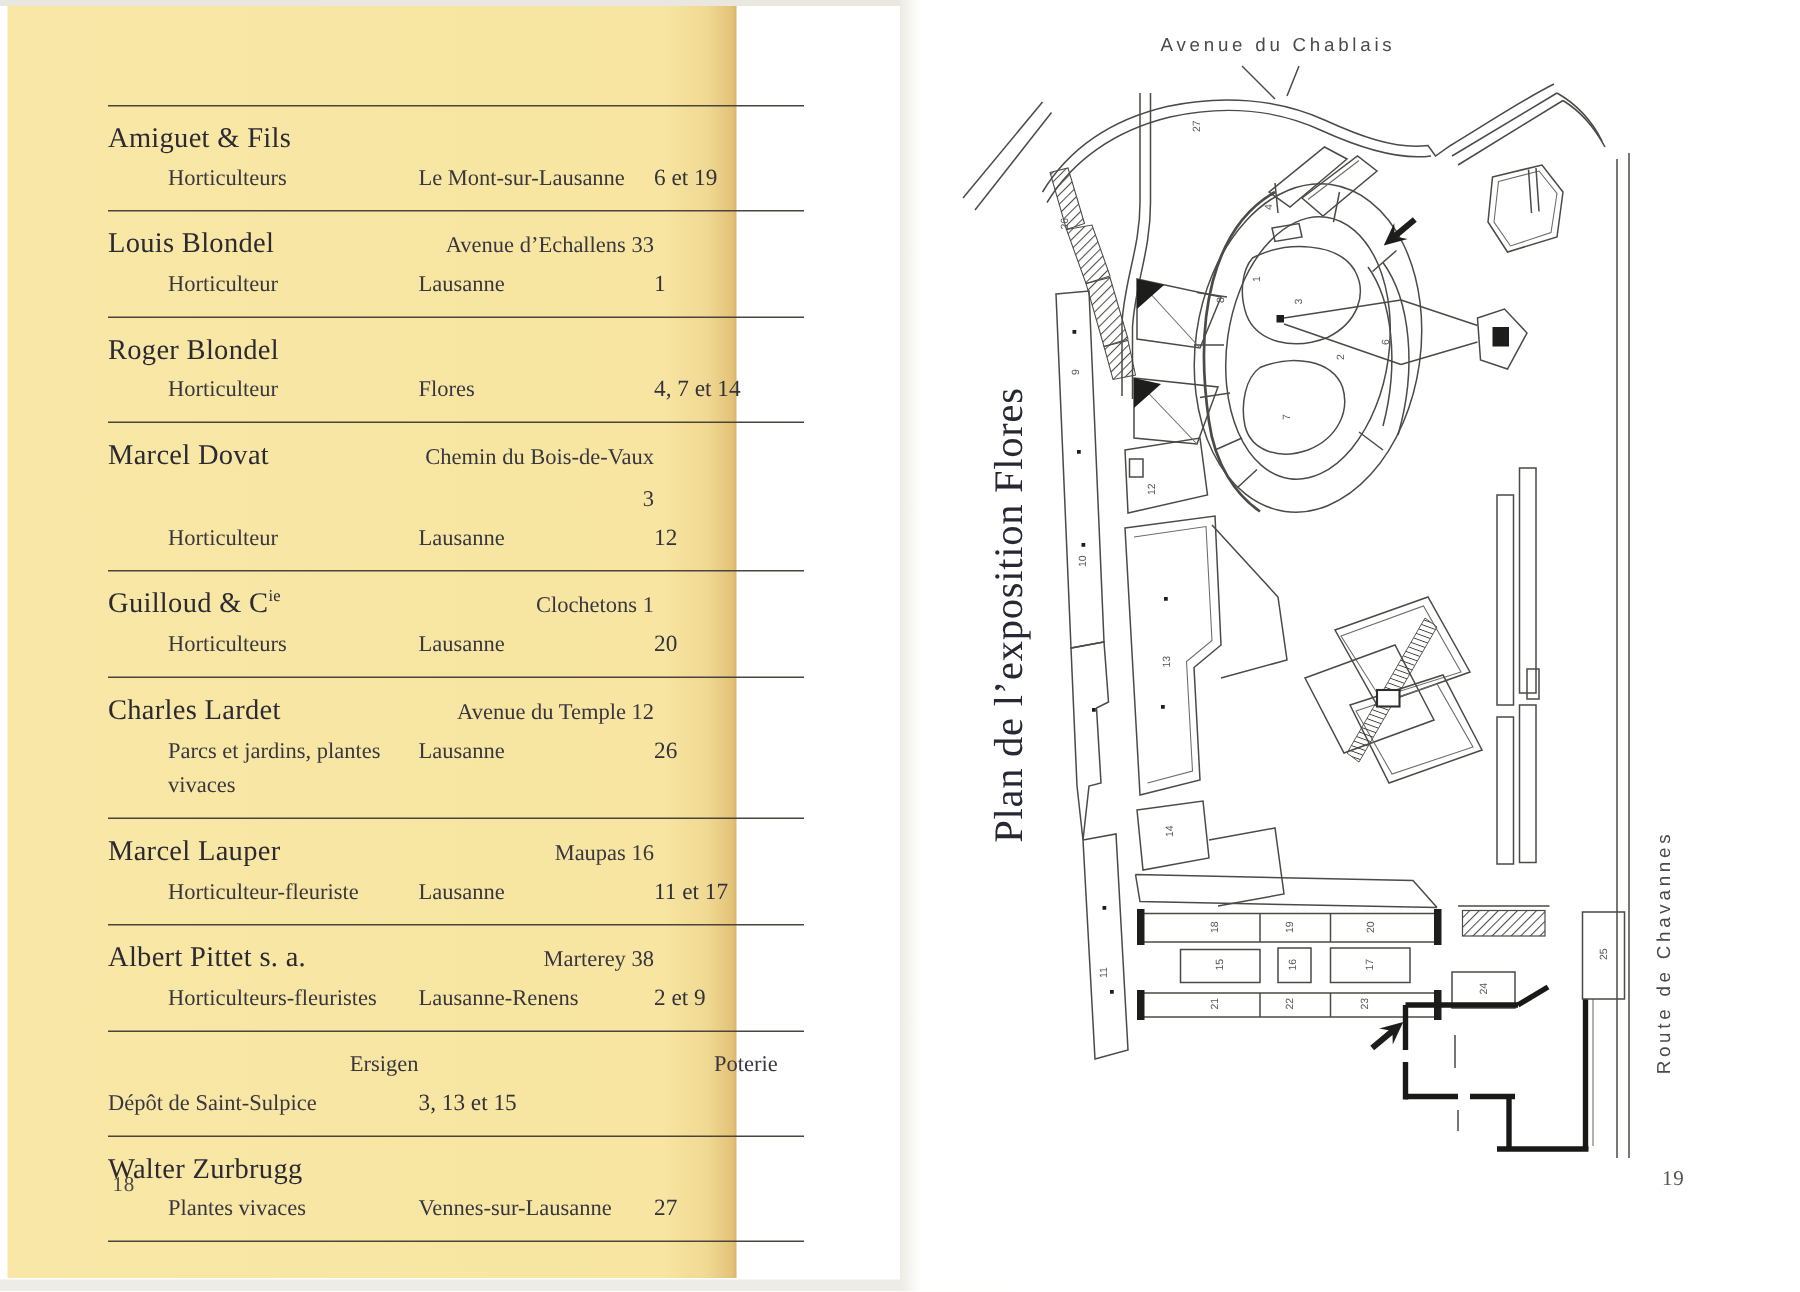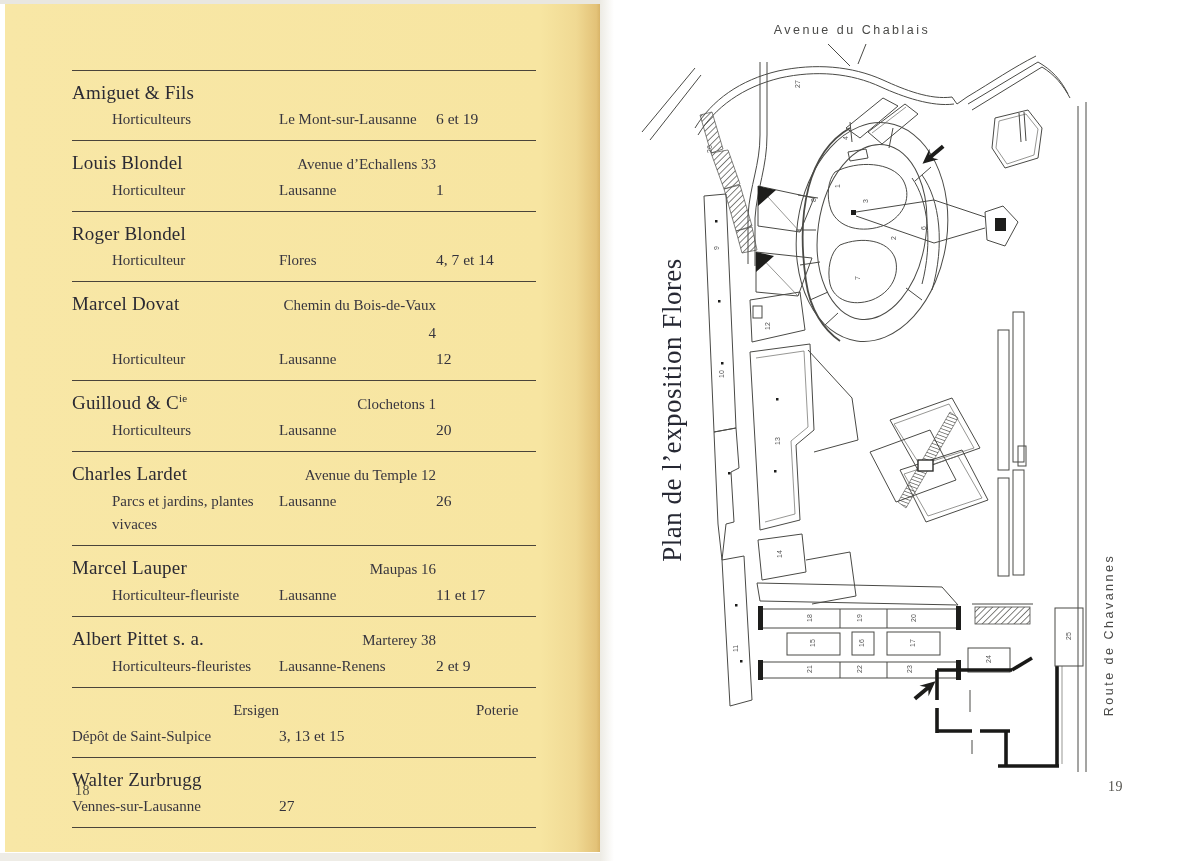--- a/index.html
+++ b/index.html
@@ -2,21 +2,21 @@
 <html><head>
 <meta charset="utf-8">
 <style>
   html,body{margin:0;padding:0;background:#ffffff;}
   .scan{position:relative;width:1200px;height:861px;background:#ffffff;overflow:hidden;
         font-family:"Liberation Serif", serif;}
   .scan-edge-top{position:absolute;left:0;top:0;width:1200px;height:4px;background:#e9e7e0;}
   .scan-edge-bottom{position:absolute;left:0;top:853px;width:1200px;height:8px;background:#eeece6;}
 
   
-  .page-left{position:absolute;left:5px;top:4px;width:595px;height:848px;
+  .page-left{position:absolute;left:5px;top:4px;width:486px;height:848px;
      background:linear-gradient(90deg,#f8e7a6 0%,#f7e5a1 90%,#f0d993 96%,#e3c278 99.4%,#d8b468 100%);}
   .list{position:absolute;left:67px;top:66px;width:464px;}
   .entry{display:grid;grid-template-columns:207px 1fr 100px;align-items:baseline;
          border-top:1.5px solid #4a443a;padding:8px 0 9px;}
   .entry .name{font-size:19px;line-height:28px;color:#2b2a33;letter-spacing:.2px;}
   .entry .name sup{font-size:11px;line-height:0;}
   .entry .addr1{font-size:15px;line-height:28px;color:#38363f;text-align:right;}
   .entry .role{font-size:15px;line-height:23px;color:#38363f;margin-left:40px;}
   .entry .addr2{font-size:15px;line-height:23px;color:#38363f;}
   .entry .stand{font-size:15.5px;line-height:23px;color:#33323c;white-space:nowrap;}
@@ -70,21 +70,21 @@
         <div class="name"><span>Roger Blondel</span><sup></sup></div>
         <div class="addr1"></div>
           <div></div>
         <div class="role">Horticulteur</div>
         <div class="addr2">Flores</div>
         <div class="stand">4, 7 et 14</div>
       </section>
 
       <section class="entry">
         <div class="name"><span>Marcel Dovat</span><sup></sup></div>
-        <div class="addr1">Chemin du Bois-de-Vaux 4</div>
+        <div class="addr1">Chemin du Bois-de-Vaux 3</div>
           <div></div>
         <div class="role">Horticulteur</div>
         <div class="addr2">Lausanne</div>
         <div class="stand">12</div>
       </section>
 
       <section class="entry">
         <div class="name"><span>Guilloud &amp; C</span><sup>ie</sup></div>
         <div class="addr1">Clochetons 1</div>
           <div></div>
@@ -125,20 +125,21 @@
           <div></div>
         <div class="role">Poterie</div>
         <div class="addr2">Dépôt de Saint-Sulpice</div>
         <div class="stand">3, 13 et 15</div>
       </section>
 
       <section class="entry">
         <div class="name"><span>Walter Zurbrugg</span><sup></sup></div>
         <div class="addr1"></div>
           <div></div>
+        <div class="role">Plantes vivaces</div>
         <div class="addr2">Vennes-sur-Lausanne</div>
         <div class="stand">27</div>
       </section>
 
       <div class="list-end"></div>
     </div>
     <div class="pageno pageno-left">18</div>
   </div>
 
   <div class="page-right">

